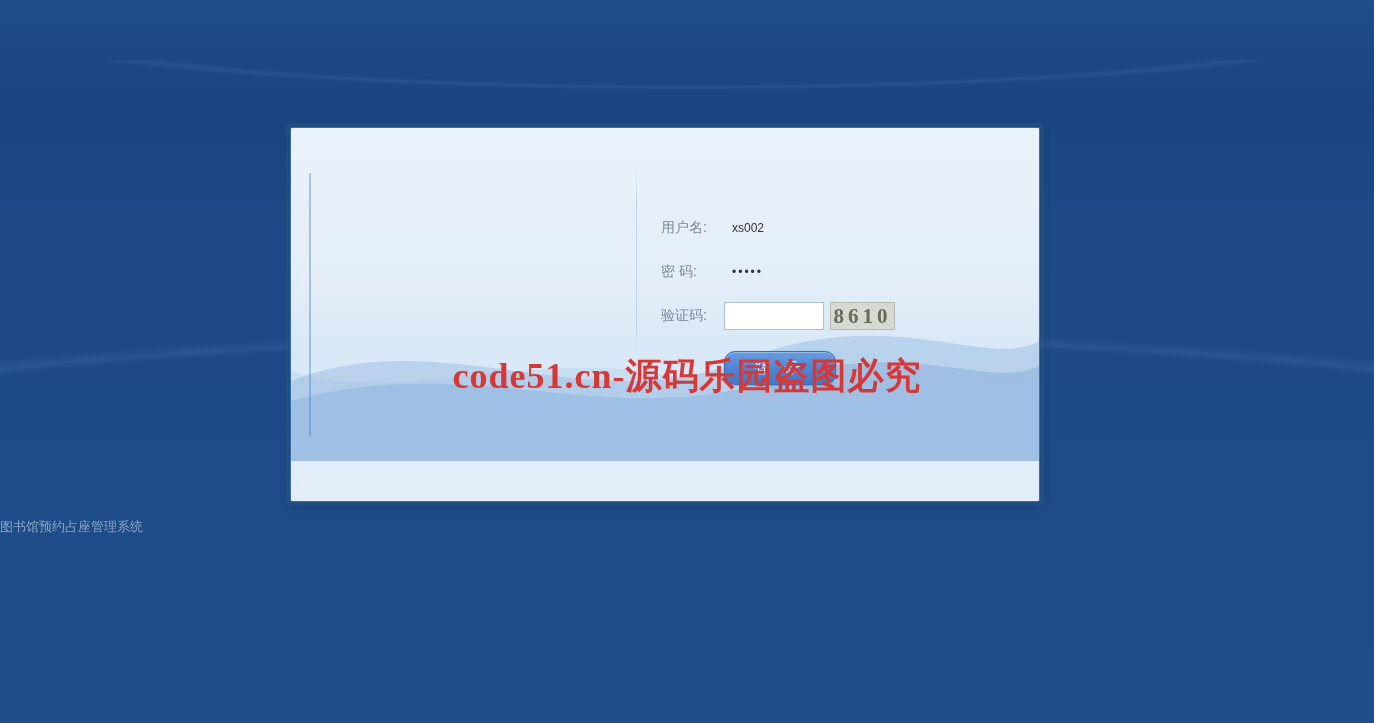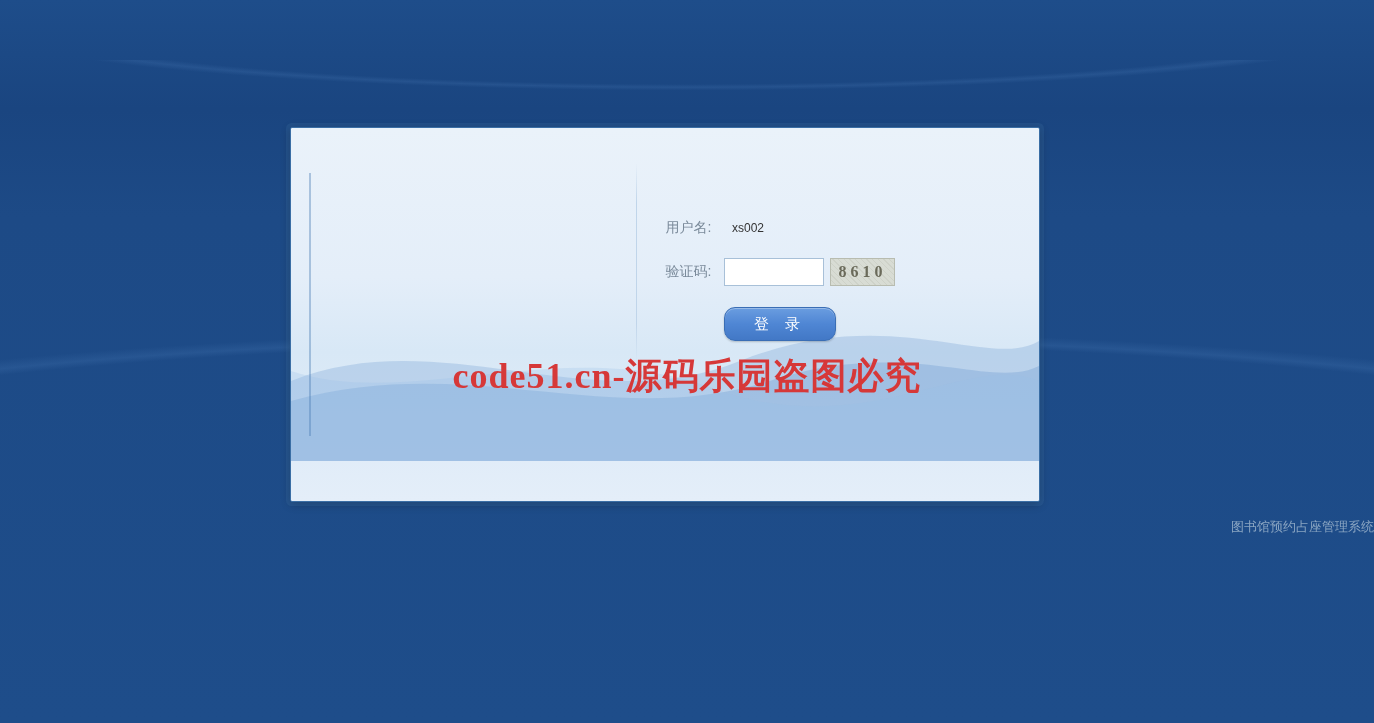--- a/index.html
+++ b/index.html
@@ -87,21 +87,21 @@
       display: flex;
       align-items: center;
       margin-bottom: 14px;
       height: 30px;
     }
     
     .form-label {
       width: 55px;
       color: #7a8a9a;
       font-size: 14px;
-      text-align: center;
+      text-align: left;
       margin-right: 8px;
     }
     
     .form-input {
       height: 28px;
       border: 1px solid #c8d8e8;
       background: #fdfeff;
       padding: 0 8px;
       font-size: 12px;
       color: #333;
@@ -128,21 +128,21 @@
     }
     
     .captcha-img {
       width: 65px;
       height: 28px;
       margin-left: 6px;
       background: #d8dcd4;
       display: flex;
       align-items: center;
       justify-content: center;
-      font-size: 16px;
+      font-size: 21px;
       font-weight: bold;
       letter-spacing: 4px;
       color: #6a6a5a;
       font-family: "Times New Roman", serif;
       border: 1px solid #b8bcb0;
       position: relative;
       overflow: hidden;
     }
     .captcha-img::before {
       content: "";
@@ -168,21 +168,21 @@
       letter-spacing: 6px;
       cursor: pointer;
       box-shadow: 0 1px 2px rgba(0,0,0,0.2), inset 0 1px 0 rgba(255,255,255,0.3);
     }
     
     .footer-text {
       position: absolute;
       left: 0;
       right: 0;
       top: 518px;
-      text-align: right;
+      text-align: left;
       color: #8aa5c2;
       font-size: 13px;
     }
     
     .watermark {
       position: absolute;
       top: 352px;
       left: 0;
       right: 0;
       text-align: center;
@@ -209,20 +209,24 @@
     <path d="M0,90 C120,130 280,50 430,110 C580,160 680,70 750,100 L750,180 L0,180 Z" fill="rgba(150,190,230,0.25)"></path>
   </svg>
 
   <div class="left-marker"></div>
   <div class="divider"></div>
 
   <div class="form-area">
     <div class="form-row">
       <span class="form-label">用户名:</span>
       <input type="text" class="form-input input-username" value="xs002" style="">
+    </div>
+    <div class="form-row">
+      <span class="form-label">密  码:</span>
+      <input type="text" class="form-input input-password" value="•••••" style="">
     </div>
     <div class="form-row">
       <span class="form-label">验证码:</span>
       <input type="text" class="form-input input-captcha" value="" style="">
       <div class="captcha-img">
         <span class="captcha-text">8610</span>
       </div>
     </div>
     <button class="login-btn">登 录</button>
   </div>

